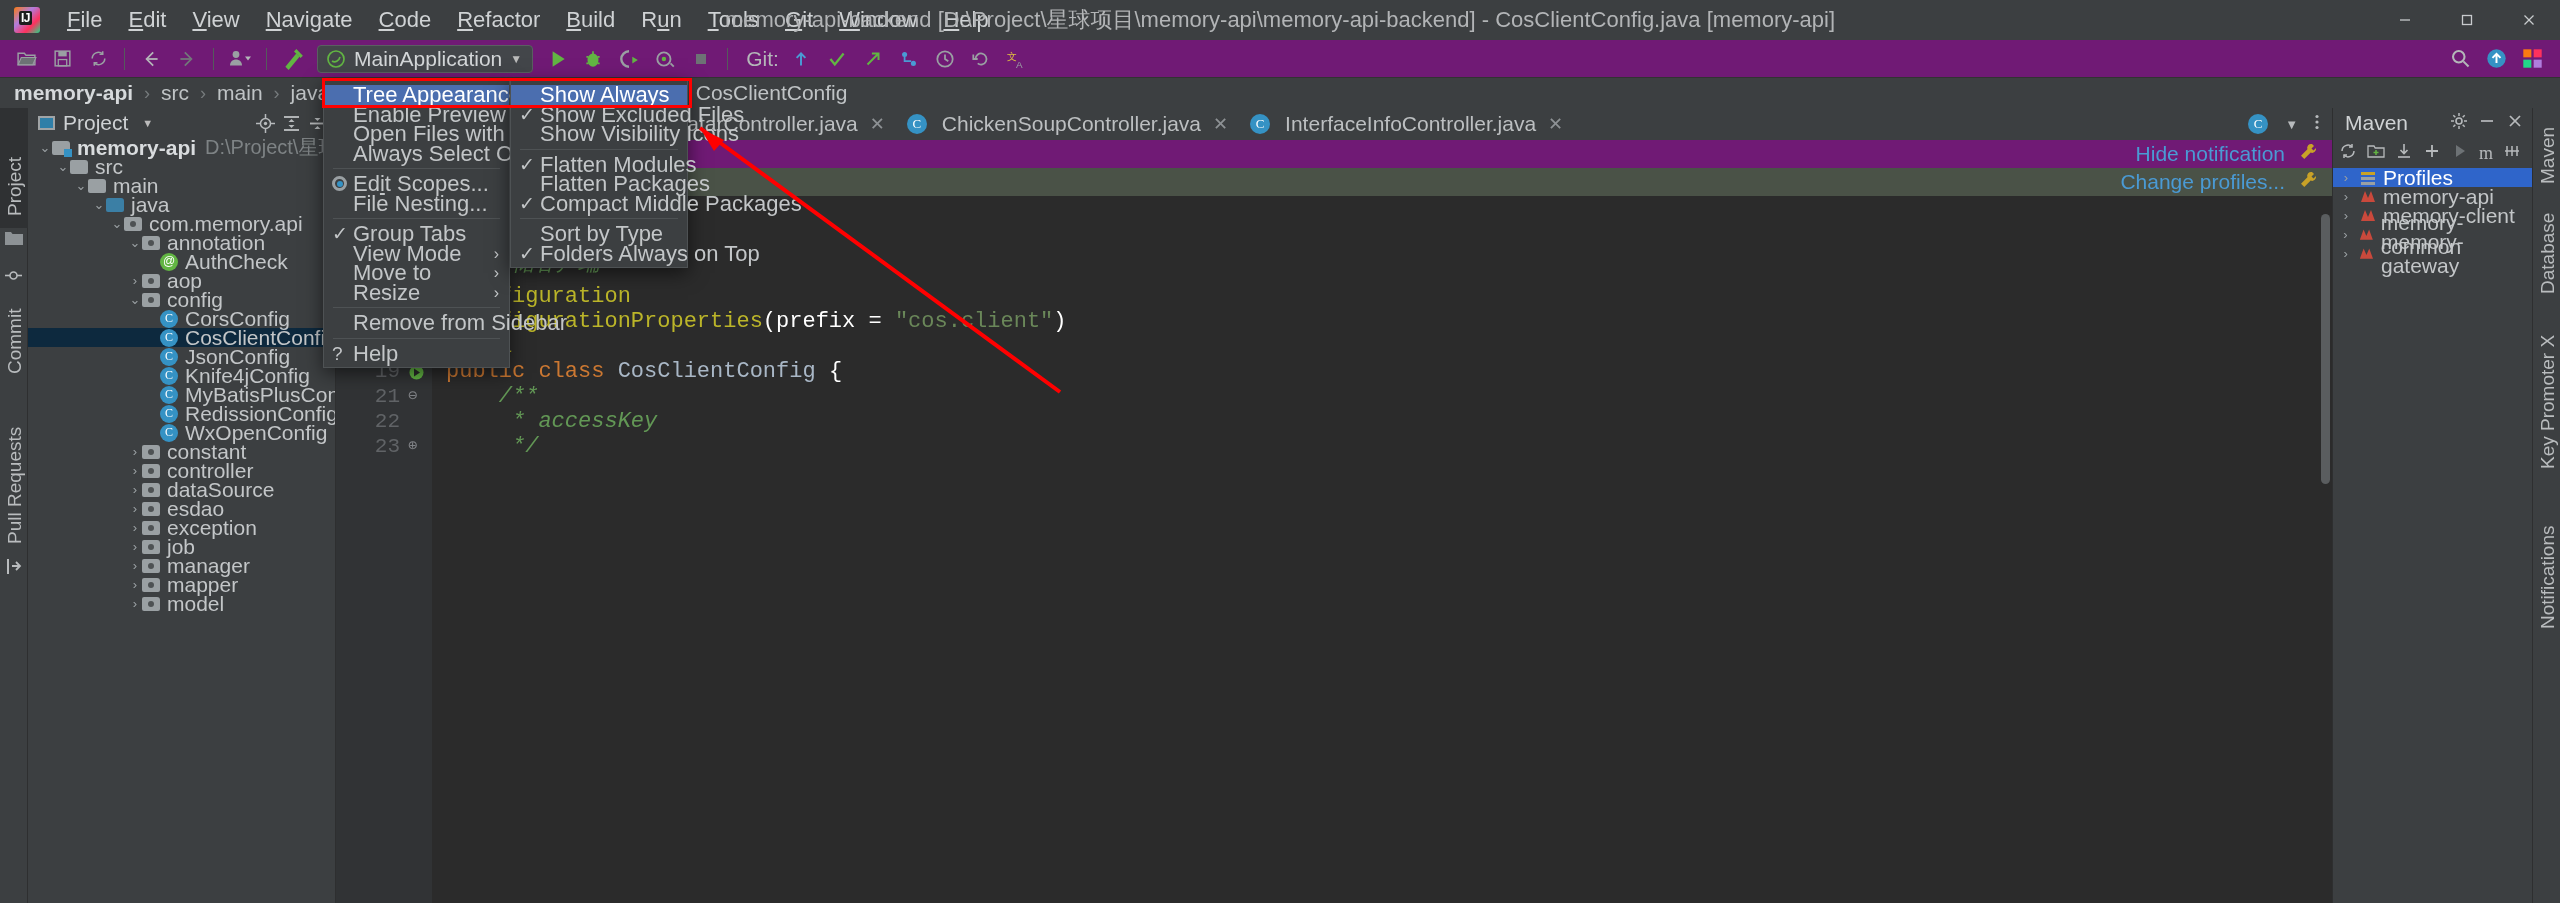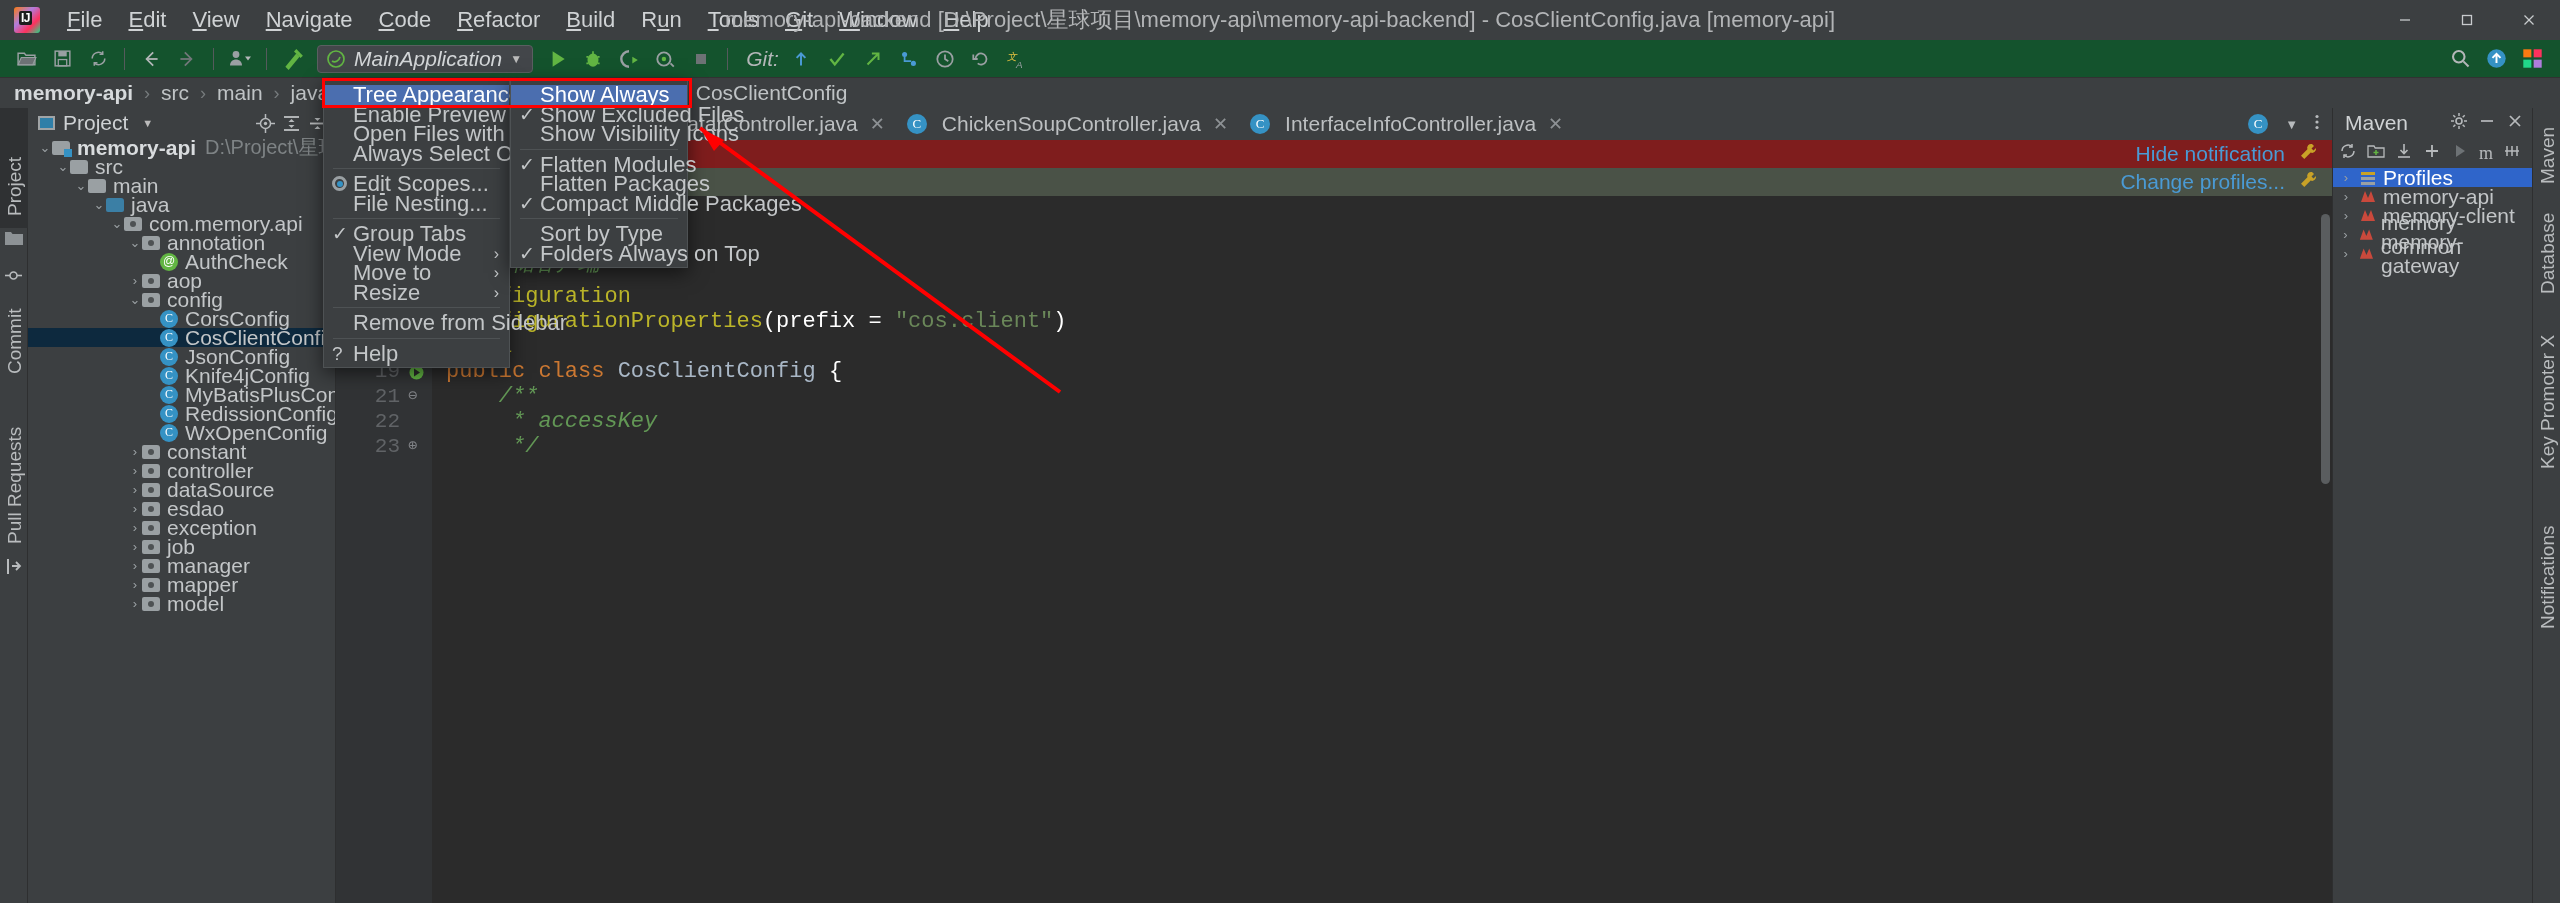--- a/index.html
+++ b/index.html
@@ -43,23 +43,22 @@
     position:absolute; right:0; top:0; height:40px; display:flex; align-items:center;
   }
   .win-ctrls .wc {
     width:62px; height:40px; display:flex; align-items:center; justify-content:center;
     color:#c8cbcd; font-size:18px;
   }
 
   
   .toolbar {
     position:absolute; top:40px; left:0; width:2560px; height:38px;
-    background:#14532d; display:flex; align-items:center; padding-left:8px;
+    background:#701a75; display:flex; align-items:center; padding-left:8px;
     border-bottom:1px solid #323232;
-    font-style:italic;
   }
   .tb-btn {
     width:30px; height:30px; display:flex; align-items:center; justify-content:center;
     margin:0 3px; border-radius:3px; color:#a9b7c6;
   }
   .tb-sep { width:1px; height:22px; background:#555a5c; margin:0 8px; }
   .runconfig {
     display:flex; align-items:center; height:28px; border:1px solid #5a5f61;
     border-radius:4px; padding:0 10px 0 8px; margin:0 6px; gap:8px;
     background:#43464a;
@@ -155,21 +154,21 @@
   }
   .etab {
     display:flex; align-items:center; height:32px; padding:0 10px 0 12px;
     gap:8px; font-size:21px; color:#bcbfc1; white-space:nowrap;
   }
   .etab .x { color:#8d9194; font-size:18px; margin-left:4px; }
   .etab.active { background:#4e5254; border-bottom:2px solid #4a88c7; }
   .tabs-right { position:absolute; right:6px; display:flex; align-items:center; gap:10px; }
 
   .notifbar {
-    height:28px; background:#7f1d1d; display:flex; align-items:center;
+    height:28px; background:#701a75; display:flex; align-items:center;
     padding-left:14px; font-size:21px; color:#b9bcbe;
   }
   .notif-link { margin-left:auto; color:#4a9ad4; padding-right:14px; display:flex; gap:14px; align-items:center;}
   .notifbar2 {
     height:28px; background:#4a5247; display:flex; align-items:center;
     padding-left:14px; font-size:21px; color:#b9bcbe;
   }
   .code {
     position:relative; background:#2b2b2b; height:707px;
     font-family:"Liberation Mono", monospace; font-size:22px;

